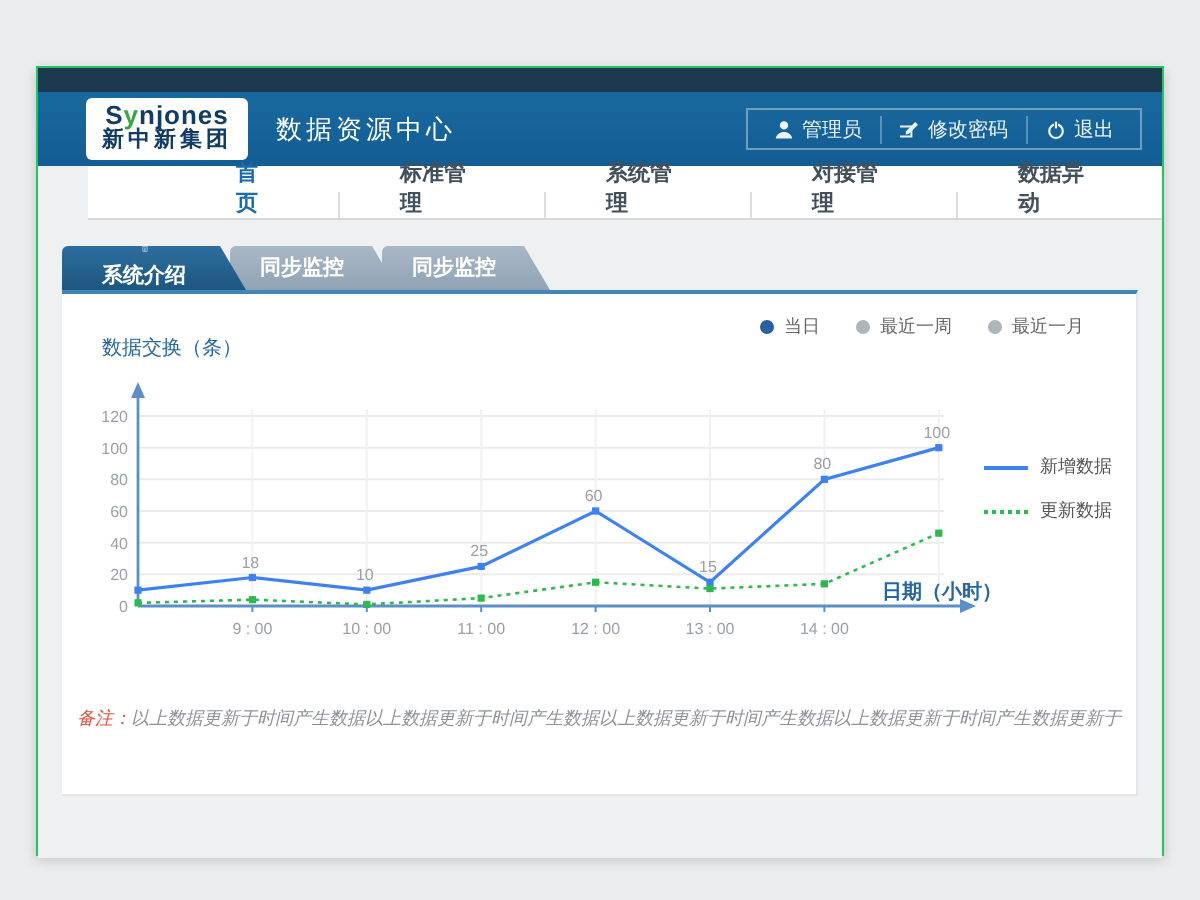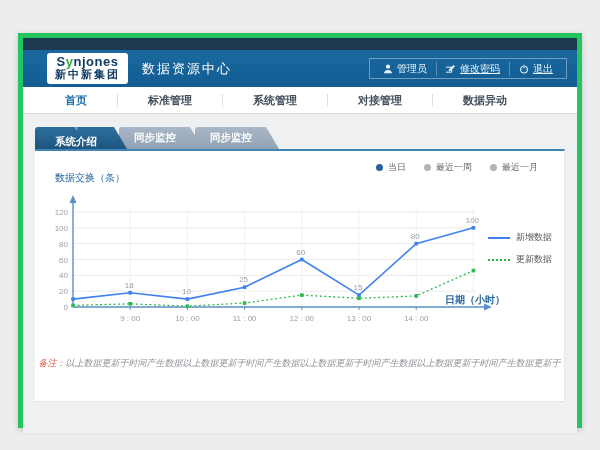--- a/index.html
+++ b/index.html
@@ -1,36 +1,36 @@
 <!DOCTYPE html>
 <html><head>
 <meta charset="utf-8">
 <style>
   * { margin:0; padding:0; box-sizing:border-box; }
   html,body { width:600px; height:450px; overflow:hidden; background:#ecedee;
               font-family:"Liberation Sans","DejaVu Sans",sans-serif; }
   .window { position:absolute; left:18px; top:33px; width:564px; height:395px;
-            background:#eef0f1; border:5px solid #22c55e; box-shadow:0 2px 6px rgba(0,0,0,.18); }
+            background:#eef0f1; border:1px solid #22c55e; box-shadow:0 2px 6px rgba(0,0,0,.18); }
   .top-strip { height:12px; background:#1c3950; }
   
   .header { height:37px; background:linear-gradient(#19699f,#135d93); display:flex; align-items:center; padding:0 10px 0 8px; }
   .logo-box { background:#fff; border-radius:3px; padding:2px 8px 3px; text-align:center; line-height:1.05; margin-left:16px; }
   .logo-en { font-size:13px; font-weight:bold; color:#123c63; letter-spacing:.5px; }
   .logo-en .y { color:#35a843; }
   .logo-cn { font-size:11px; font-weight:bold; color:#123c63; letter-spacing:2px; }
   .app-title { color:#fff; font-size:13px; letter-spacing:2px; margin-left:14px; }
   .header-spacer { flex:1; }
   .user-box { display:flex; align-items:center; height:21px; border:1px solid rgba(255,255,255,.38);
               border-radius:0; padding:0 4px; }
   .user-item { display:flex; align-items:center; gap:4px; color:#e9f2f9; font-size:10px;
                padding:0 9px; cursor:pointer; white-space:nowrap; }
-  .user-item + .user-item { border-left:1px solid rgba(255,255,255,.3);text-decoration:underline; }
+  .user-item + .user-item { border-left:1px solid rgba(255,255,255,.3); }
   .uicon { width:10px; height:10px; display:inline-block; }
   
-  .nav { height:27px; background:#fff; border-bottom:1px solid #d8dadd; display:flex; align-items:center; padding-left:12px; }
+  .nav { height:27px; background:#fff; border-bottom:1px solid #d8dadd; display:flex; align-items:flex-end; padding-left:44px;margin-left:25px; }
   .nav-item { font-size:11px; font-weight:bold; color:#42505c; padding:0 30px; cursor:pointer; }
   .nav-item.active { color:#1a6dab; }
   .nav-sep { width:1px; height:13px; background:#dcdfe2; }
   
   .content { position:relative; height:319px; background:#eef0f1; padding-top:13px; }
   .tabs { display:flex; margin-left:12px; height:22px; align-items:flex-end; }
   .tab { height:22px; display:flex; align-items:center; justify-content:center; gap:5px;
          color:#fff; font-size:10.5px; font-weight:bold; cursor:pointer;
          clip-path:polygon(0 0, calc(100% - 13px) 0, 100% 100%, 0 100%);
          border-top-left-radius:3px; }

